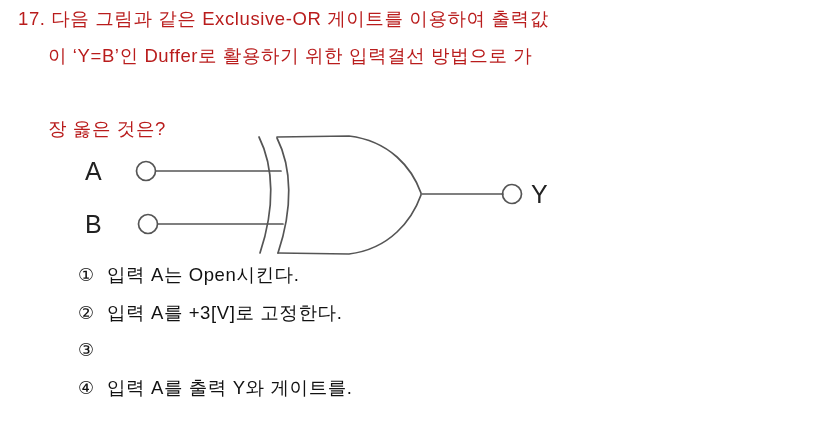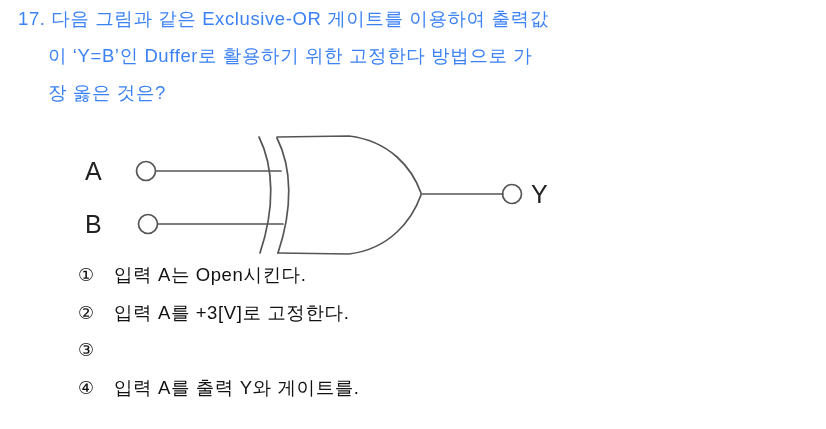--- a/index.html
+++ b/index.html
@@ -23,25 +23,25 @@
     left: 0;
     top: 0;
     width: 826px;
   }
   .q-line {
     display: block;
     font-size: 18.5px;
     line-height: 37px;
     letter-spacing: 0.6px;
     white-space: pre;
-    color: #3b82f6;
+    color: #b91c1c;
   }
   .q-line.l1 { padding-left: 18px; }
   .q-line.l2 { padding-left: 48px; }
-  .q-line.l3 { padding-left: 48px; }
+  .q-line.l3 { padding-left: 48px; margin-top: 36px; }
 
   
   .figure {
     position: absolute;
     left: 0;
     top: 120px;
     width: 620px;
     height: 150px;
   }
   .figure svg {
@@ -67,29 +67,28 @@
   .choice-num {
     display: inline-block;
     width: 29px;
     flex: 0 0 29px;
     font-size: 18px;
     line-height: 1;
   }
   .choice-text {
     white-space: pre;
     line-height: 1;
-    margin-left: 7px;
   }
 </style>
 </head>
 <body>
 
 <div class="question">
   <span class="q-line l1">17. 다음 그림과 같은 Exclusive-OR 게이트를 이용하여 출력값</span>
-  <span class="q-line l2">이 ‘Y=B’인 Duffer로 활용하기 위한 고정한다 방법으로 가</span>
+  <span class="q-line l2">이 ‘Y=B’인 Duffer로 활용하기 위한 입력결선 방법으로 가</span>
   <span class="q-line l3">장 옳은 것은?</span>
 </div>
 
 <div class="figure">
   <svg width="620" height="150" viewBox="0 0 620 150" xmlns="http://www.w3.org/2000/svg">
     <g fill="none" stroke="#555555" stroke-width="1.7" stroke-linecap="round" stroke-linejoin="round">
 
       <circle cx="146" cy="51" r="9.5"></circle>
 
       <path d="M156 51 L 281 51"></path>

